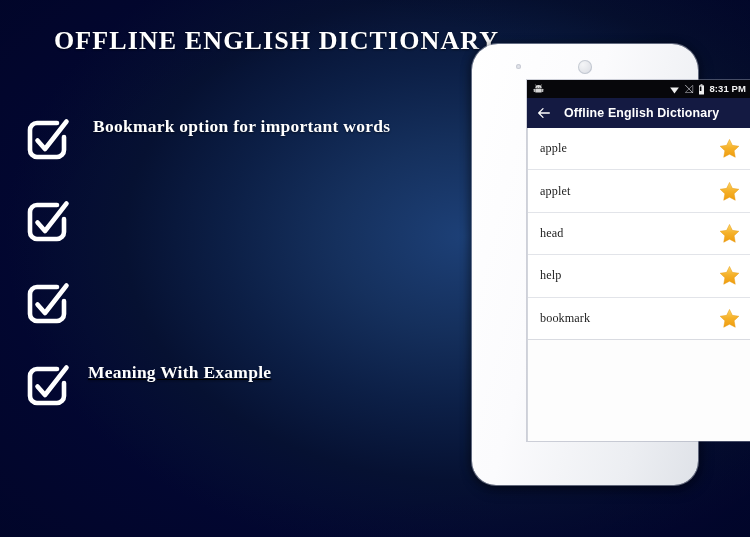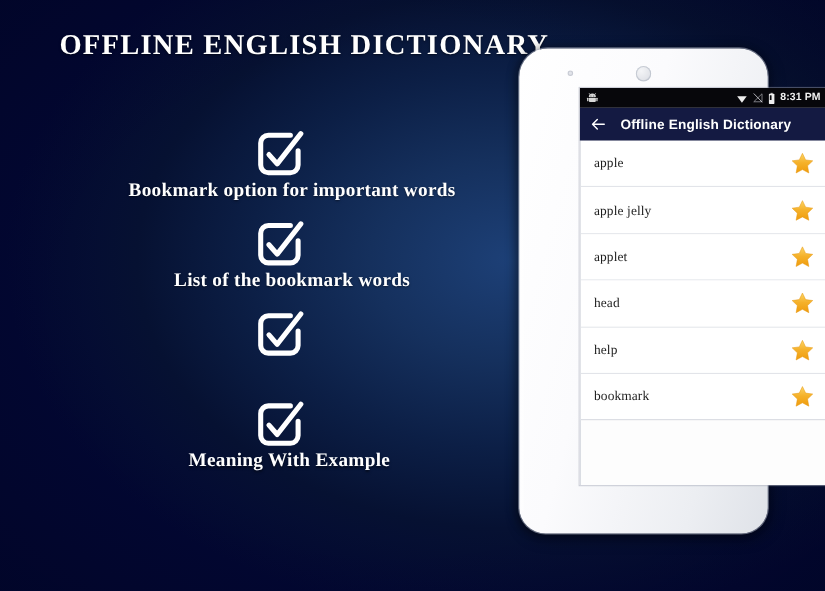--- a/index.html
+++ b/index.html
@@ -38,26 +38,25 @@
   }
 
   
   .features{
     position:absolute; left:24px; top:116px;
     width:460px;
     z-index:4;
   }
   .feature{
     display:flex;
-    align-items:center;
+    align-items:flex-start;
     height:44px;
     margin-bottom:38px;
-    flex-direction:column;
-  }
-  .feature:last-child{ margin-bottom:0; }
+  }
+  .feature:last-child{ margin-bottom:0;text-decoration:underline; }
 
   .chk{
     width:46px; height:46px;
     flex:0 0 46px;
     position:relative;
   }
   .chk svg{ display:block; width:46px; height:46px; overflow:visible; }
 
   .feature-label{
     color:#ffffff;
@@ -197,21 +196,20 @@
       <span class="feature-label">Bookmark option for important words</span>
     </div>
 
     <div class="feature">
       <span class="chk">
         <svg viewBox="0 0 46 46" xmlns="http://www.w3.org/2000/svg" aria-hidden="true">
           <path d="M33 7 H13 a7 7 0 0 0 -7 7 v20 a7 7 0 0 0 7 7 h20 a7 7 0 0 0 7 -7 V21" fill="none" stroke="#ffffff" stroke-width="4.6" stroke-linecap="round"></path>
           <path d="M13.5 24.5 L21 33 L42.5 5.5" fill="none" stroke="#ffffff" stroke-width="4.6" stroke-linecap="round" stroke-linejoin="round"></path>
         </svg>
       </span>
-      <span class="feature-label">List of the bookmark words</span>
     </div>
 
     <div class="feature">
       <span class="chk">
         <svg viewBox="0 0 46 46" xmlns="http://www.w3.org/2000/svg" aria-hidden="true">
           <path d="M33 7 H13 a7 7 0 0 0 -7 7 v20 a7 7 0 0 0 7 7 h20 a7 7 0 0 0 7 -7 V21" fill="none" stroke="#ffffff" stroke-width="4.6" stroke-linecap="round"></path>
           <path d="M13.5 24.5 L21 33 L42.5 5.5" fill="none" stroke="#ffffff" stroke-width="4.6" stroke-linecap="round" stroke-linejoin="round"></path>
         </svg>
       </span>
     </div>
@@ -290,28 +288,20 @@
                 <stop offset="0%" stop-color="#fcd566"></stop>
                     <stop offset="48%" stop-color="#f5b12a"></stop>
                     <stop offset="100%" stop-color="#ef9c0d"></stop>
               </linearGradient>
                 </defs>
               <path d="M12 1.6 L15.3 8.4 L22.7 9.4 L17.3 14.6 L18.6 22 L12 18.5 L5.4 22 L6.7 14.6 L1.3 9.4 L8.7 8.4 Z" fill="url(#sg0)" stroke="#e6950a" stroke-width=".5" stroke-linejoin="round"></path>
             </svg>
           </span>
         </div>
 
-        <div class="word-row">
-          <span class="word-text">apple jelly</span>
-          <span class="star">
-            <svg viewBox="0 0 24 24" xmlns="http://www.w3.org/2000/svg">
-              <path d="M12 1.6 L15.3 8.4 L22.7 9.4 L17.3 14.6 L18.6 22 L12 18.5 L5.4 22 L6.7 14.6 L1.3 9.4 L8.7 8.4 Z" fill="url(#sg0)" stroke="#e6950a" stroke-width=".5" stroke-linejoin="round"></path>
-            </svg>
-          </span>
-        </div>
 
 
         <div class="word-row">
           <span class="word-text">applet</span>
           <span class="star">
             <svg viewBox="0 0 24 24" xmlns="http://www.w3.org/2000/svg">
               <path d="M12 1.6 L15.3 8.4 L22.7 9.4 L17.3 14.6 L18.6 22 L12 18.5 L5.4 22 L6.7 14.6 L1.3 9.4 L8.7 8.4 Z" fill="url(#sg0)" stroke="#e6950a" stroke-width=".5" stroke-linejoin="round"></path>
             </svg>
           </span>
         </div>

